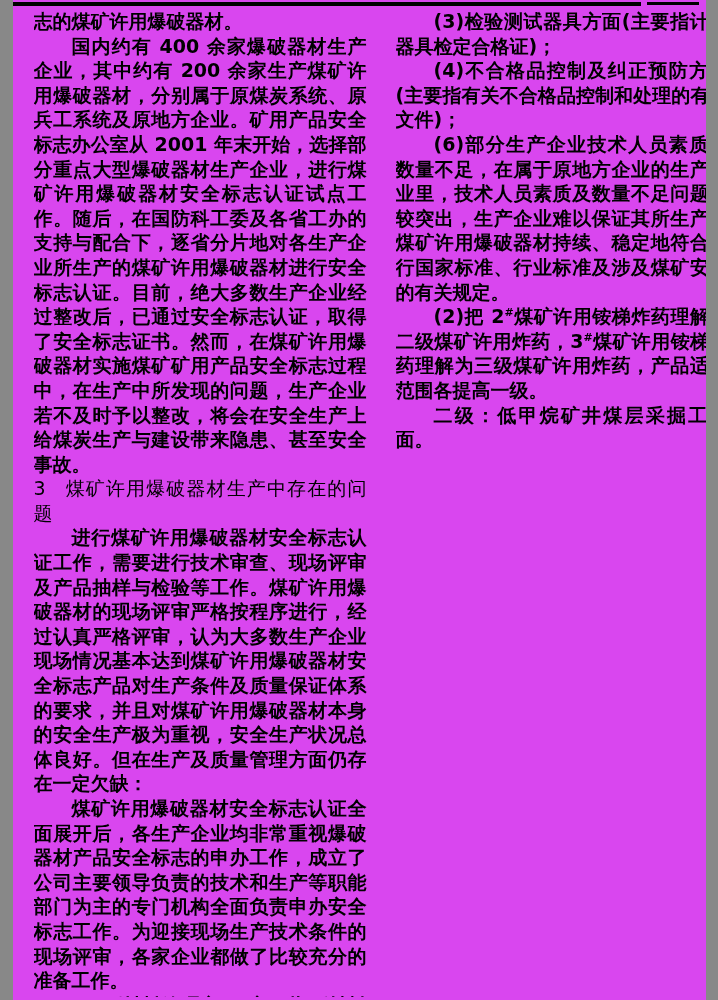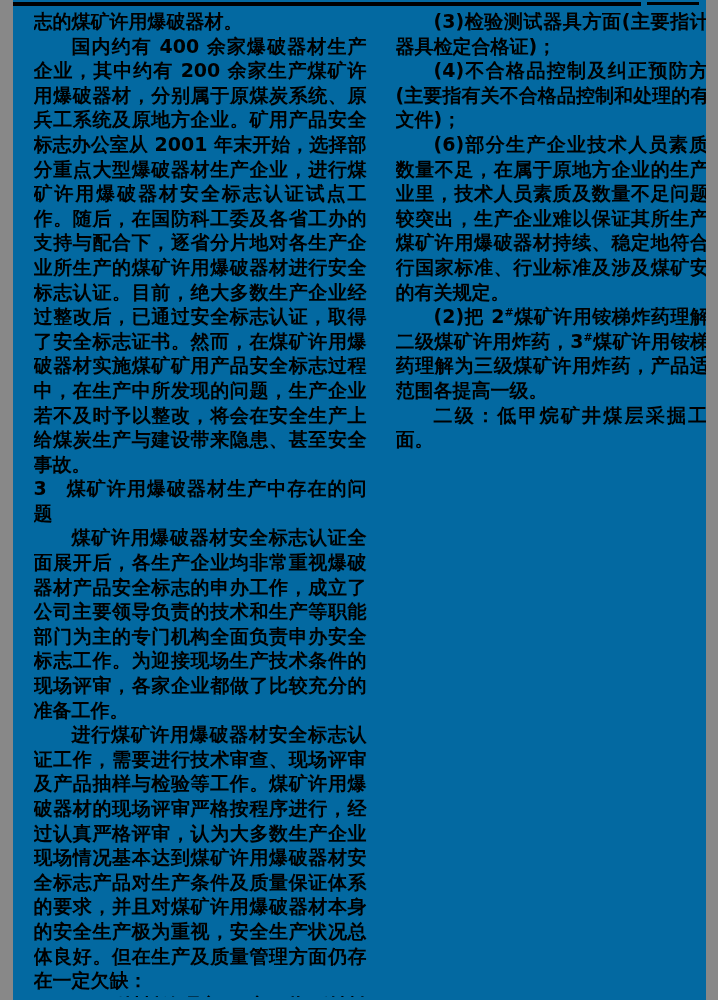--- a/index.html
+++ b/index.html
@@ -1,20 +1,20 @@
 <!DOCTYPE html>
 <html><head>
 <meta charset="utf-8">
 <style>
   html, body { margin: 0; padding: 0; background: #888; }
   .page {
     position: relative;
     width: 693px; height: 1000px;
     margin: 0 auto;
-    background: #0369a1;
+    background: #d946ef;
     color: #000000;
     font-family: "DejaVu Sans", sans-serif;
     font-weight: bold;
     overflow: hidden;
   }
   
   .rule { position: absolute; background: #000; }
   .rule-a { left: 0;   top: 2px; width: 628px; height: 4px; }
   .rule-b { left: 634px; top: 2px; width: 52px;  height: 3px; }
   .rule-c { left: 697px; top: 0;   width: 9px;   height: 6px; }
@@ -27,40 +27,40 @@
     overflow: hidden;
     text-align: justify;
     font-size: 19px;
     line-height: 24.6px;
   }
   .col-left  { left: 21px;  width: 333px; }
   .col-right { left: 383px; width: 333px; }
 
   p.para { margin: 0; padding: 0; }
   p.indent { text-indent: 2em; }
-  p.heading { font-weight: bold; }
+  p.heading { font-weight: normal; }
   .hgap { display: inline-block; width: 1em; }
   sup { font-size: 11px; line-height: 0; vertical-align: super; }
 </style>
 </head>
 <body>
 
 <div class="page">
 
   <div class="rule rule-a"></div>
   <div class="rule rule-b"></div>
   <div class="rule rule-c"></div>
   <div class="rule rule-d"></div>
 
   <div class="col col-left">
     <p class="para">志的煤矿许用爆破器材。</p>
     <p class="para indent">国内约有 400 余家爆破器材生产企业，其中约有 200 余家生产煤矿许用爆破器材，分别属于原煤炭系统、原兵工系统及原地方企业。矿用产品安全标志办公室从 2001 年末开始，选择部分重点大型爆破器材生产企业，进行煤矿许用爆破器材安全标志认证试点工作。随后，在国防科工委及各省工办的支持与配合下，逐省分片地对各生产企业所生产的煤矿许用爆破器材进行安全标志认证。目前，绝大多数生产企业经过整改后，已通过安全标志认证，取得了安全标志证书。然而，在煤矿许用爆破器材实施煤矿矿用产品安全标志过程中，在生产中所发现的问题，生产企业若不及时予以整改，将会在安全生产上给煤炭生产与建设带来隐患、甚至安全事故。</p>
     <p class="para heading"><span>3</span><span class="hgap"></span><span>煤矿许用爆破器材生产中存在的问题</span></p>
+    <p class="para indent">进行煤矿许用爆破器材安全标志认证工作，需要进行技术审查、现场评审及产品抽样与检验等工作。煤矿许用爆破器材的现场评审严格按程序进行，经过认真严格评审，认为大多数生产企业现场情况基本达到煤矿许用爆破器材安全标志产品对生产条件及质量保证体系的要求，并且对煤矿许用爆破器材本身的安全生产极为重视，安全生产状况总体良好。但在生产及质量管理方面仍存在一定欠缺：</p>
     <p class="para indent">煤矿许用爆破器材安全标志认证全面展开后，各生产企业均非常重视爆破器材产品安全标志的申办工作，成立了公司主要领导负责的技术和生产等职能部门为主的专门机构全面负责申办安全标志工作。为迎接现场生产技术条件的现场评审，各家企业都做了比较充分的准备工作。</p>
-    <p class="para indent">进行煤矿许用爆破器材安全标志认证工作，需要进行技术审查、现场评审及产品抽样与检验等工作。煤矿许用爆破器材的现场评审严格按程序进行，经过认真严格评审，认为大多数生产企业现场情况基本达到煤矿许用爆破器材安全标志产品对生产条件及质量保证体系的要求，并且对煤矿许用爆破器材本身的安全生产极为重视，安全生产状况总体良好。但在生产及质量管理方面仍存在一定欠缺：</p>
     <p class="para indent">(1)原材料管理方面(主要指原材料合格证)；</p>
 
   </div>
 
   <div class="col col-right">
     <p class="para indent">(3)检验测试器具方面(主要指计量器具检定合格证)；</p>
     <p class="para indent">(4)不合格品控制及纠正预防方面(主要指有关不合格品控制和处理的有关文件)；</p>
     <p class="para indent">(6)部分生产企业技术人员素质及数量不足，在属于原地方企业的生产企业里，技术人员素质及数量不足问题比较突出，生产企业难以保证其所生产的煤矿许用爆破器材持续、稳定地符合现行国家标准、行业标准及涉及煤矿安全的有关规定。</p>
     <p class="para indent">(2)把 2<sup>#</sup>煤矿许用铵梯炸药理解为二级煤矿许用炸药，3<sup>#</sup>煤矿许用铵梯炸药理解为三级煤矿许用炸药，产品适用范围各提高一级。</p>
     <p class="para indent">二级：低甲烷矿井煤层采掘工作面。</p>

